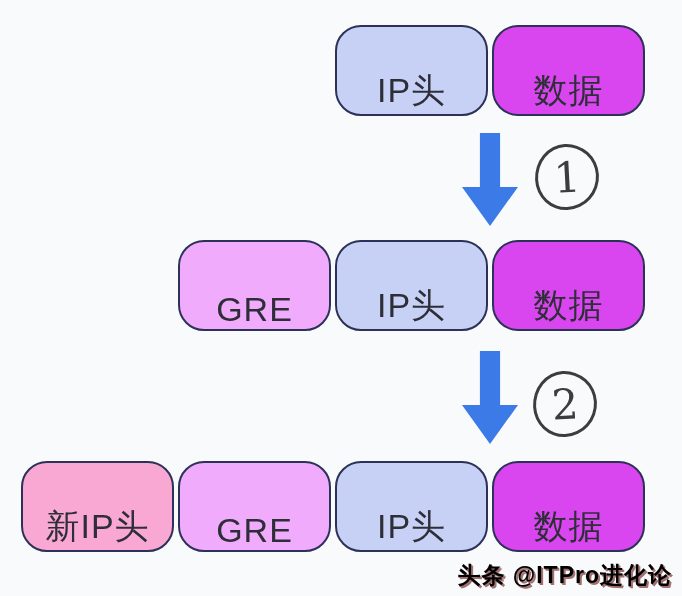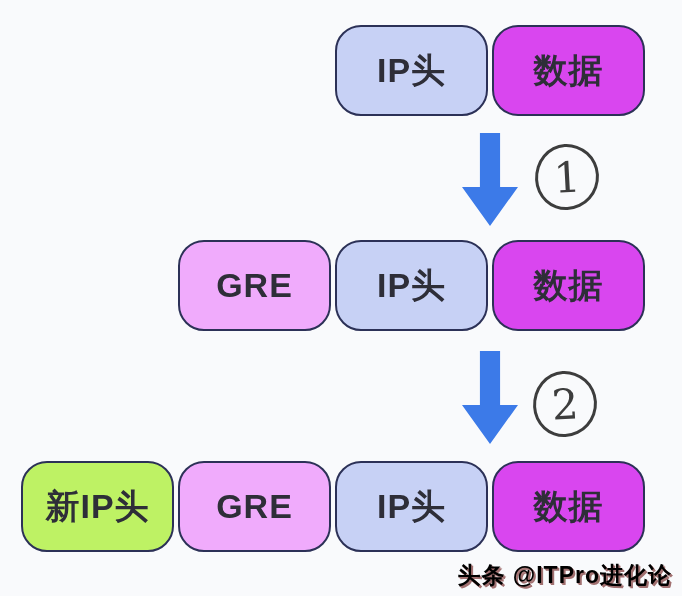--- a/index.html
+++ b/index.html
@@ -25,32 +25,31 @@
   .row-1 { top: 25px; }
   .row-2 { top: 240px; }
   .row-3 { top: 461px; }
 
   .box {
     width: 149px;
     height: 87px;
     border: 2.5px solid #2c3157;
     border-radius: 26px;
     display: flex;
-    align-items: center;
+    align-items: flex-end;
     justify-content: center;
     font-size: 34px;
     color: #2e2e38;
     letter-spacing: 1px;
     box-sizing: content-box;
-    font-weight: bold;
   }
   .fill-blue   { background: #c7d1f5; }
   .fill-green  { background: #d946ef; }
   .fill-cream  { background: #f0abfc; }
-  .fill-dblue  { background: #bef264; }
+  .fill-dblue  { background: #f9a8d4; }
 
   
   .arrow {
     position: absolute;
     width: 56px;
     height: 93px;
     background: #3c7ae8;
     clip-path: polygon(32% 0, 68% 0, 68% 58%, 100% 58%, 50% 100%, 0 58%, 32% 58%);
   }
   .arrow-1 { left: 462px; top: 133px; }

